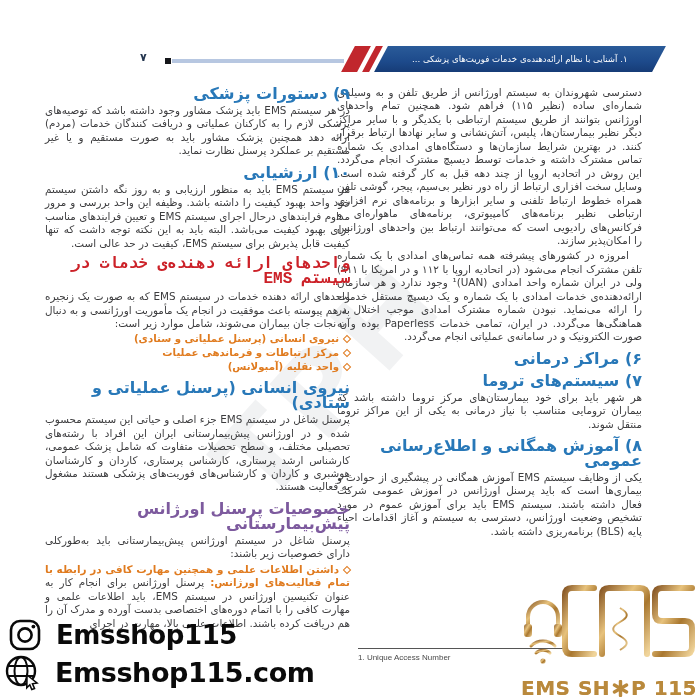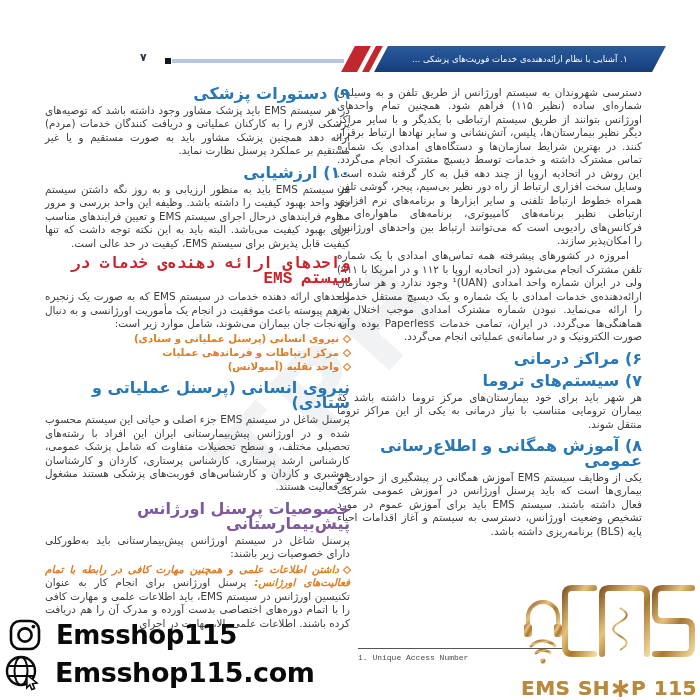--- a/index.html
+++ b/index.html
@@ -51,26 +51,26 @@
   .h-blue{color:#2878b8;}
   .h-red{color:#cc2128;font-family:Liberation Mono, monospace;}
   .h-teal{color:#2878b8;}
   .h-purple{color:#7d5a9e;}
   .bullets{margin:1px 0 2px 0;padding:0;list-style:none;text-align:right;}
   .bullets li{color:#e07b1f;font-weight:bold;font-size:10.2px;line-height:13.6px;}
   .diamond{
     display:inline-block;width:4px;height:4px;border:1px solid #e07b1f;
     transform:rotate(45deg);margin-left:5px;vertical-align:middle;background:#fff;
   }
-  .b-strong{color:#e07b1f;font-weight:bold;font-style:italic;}
+  .b-strong{color:#e07b1f;font-weight:bold;}
 
   
   .footnote{position:absolute;left:358px;top:648px;width:205px;}
   .fn-rule{height:1px;background:#555;margin-bottom:4px;}
-  .fn-text{font-size:8px;color:#4a4a4a;font-family:Liberation Mono, monospace;}
+  .fn-text{font-size:8px;color:#4a4a4a;font-family:Liberation Sans, sans-serif;}
 
   
   .wm-line{position:absolute;display:flex;align-items:center;gap:14px;color:#0a0a0a;}
   .wm-insta{left:8px;top:618px;}
   .wm-web{left:3px;top:653px;}
   .wm-line .txt{font-weight:800;letter-spacing:-0.4px;color:#0a0a0a;}
   .wm-insta .txt{font-size:26px;}
   .wm-web .txt{font-size:27px;}
 
   

